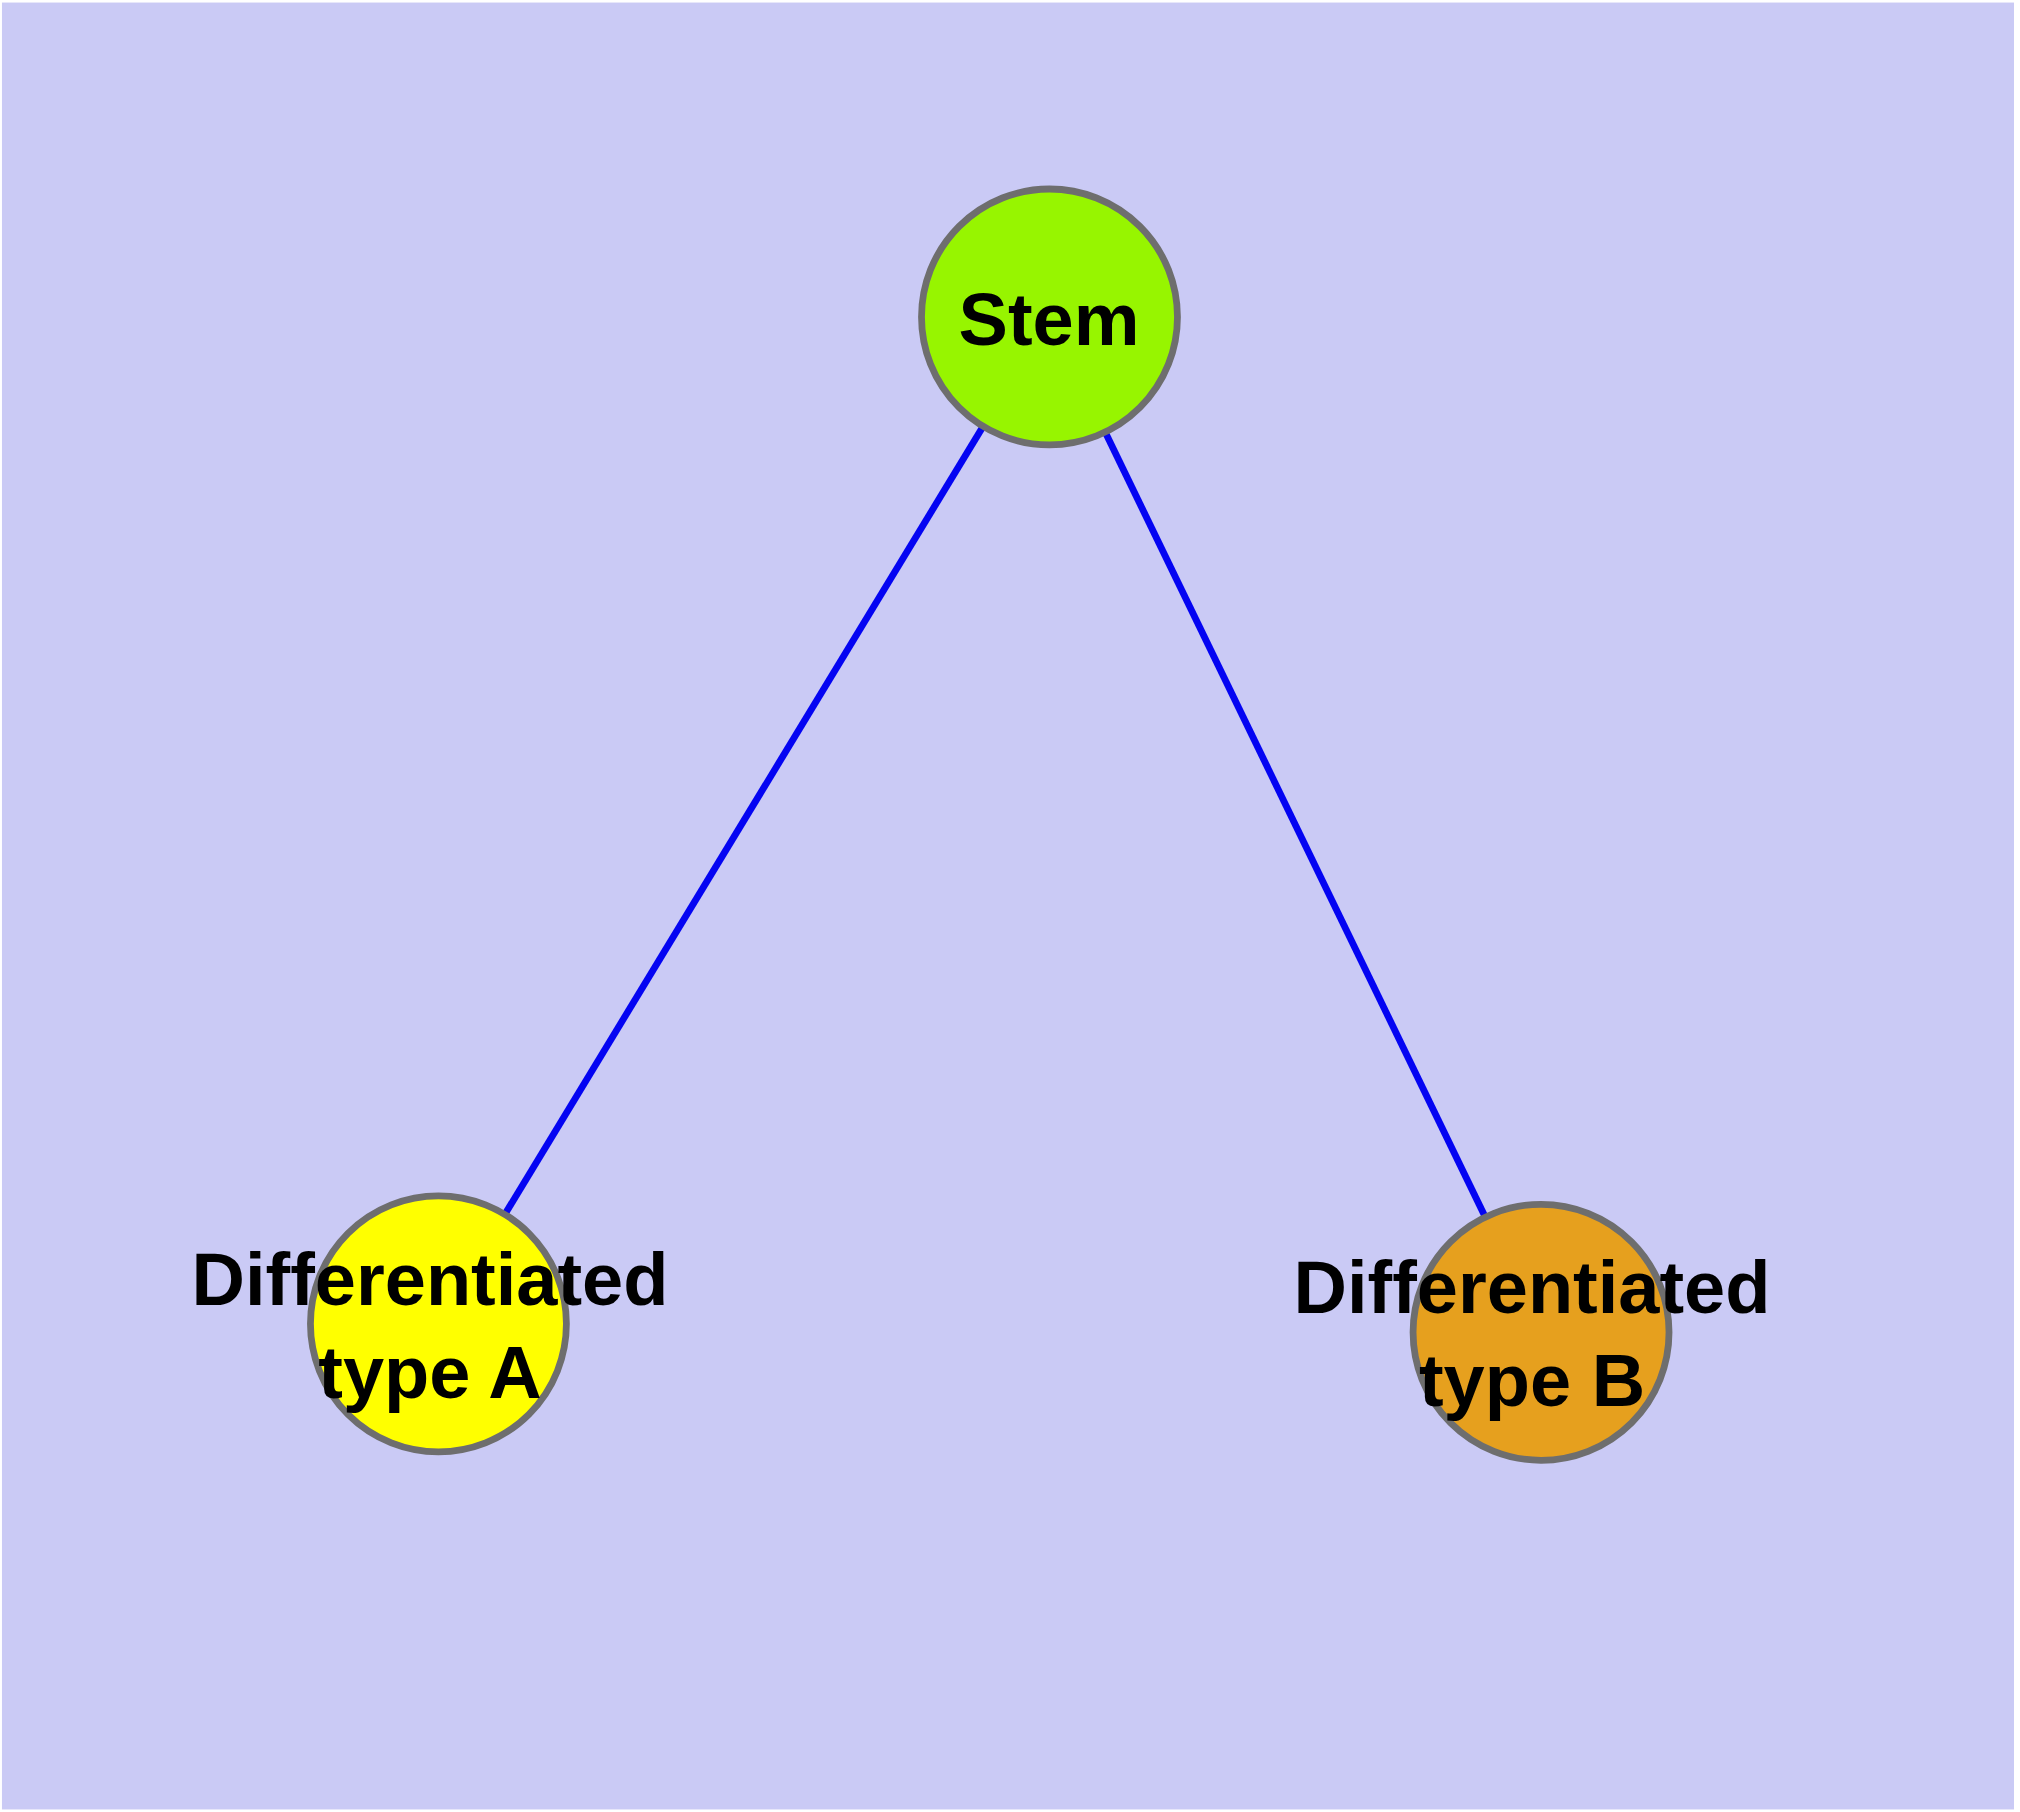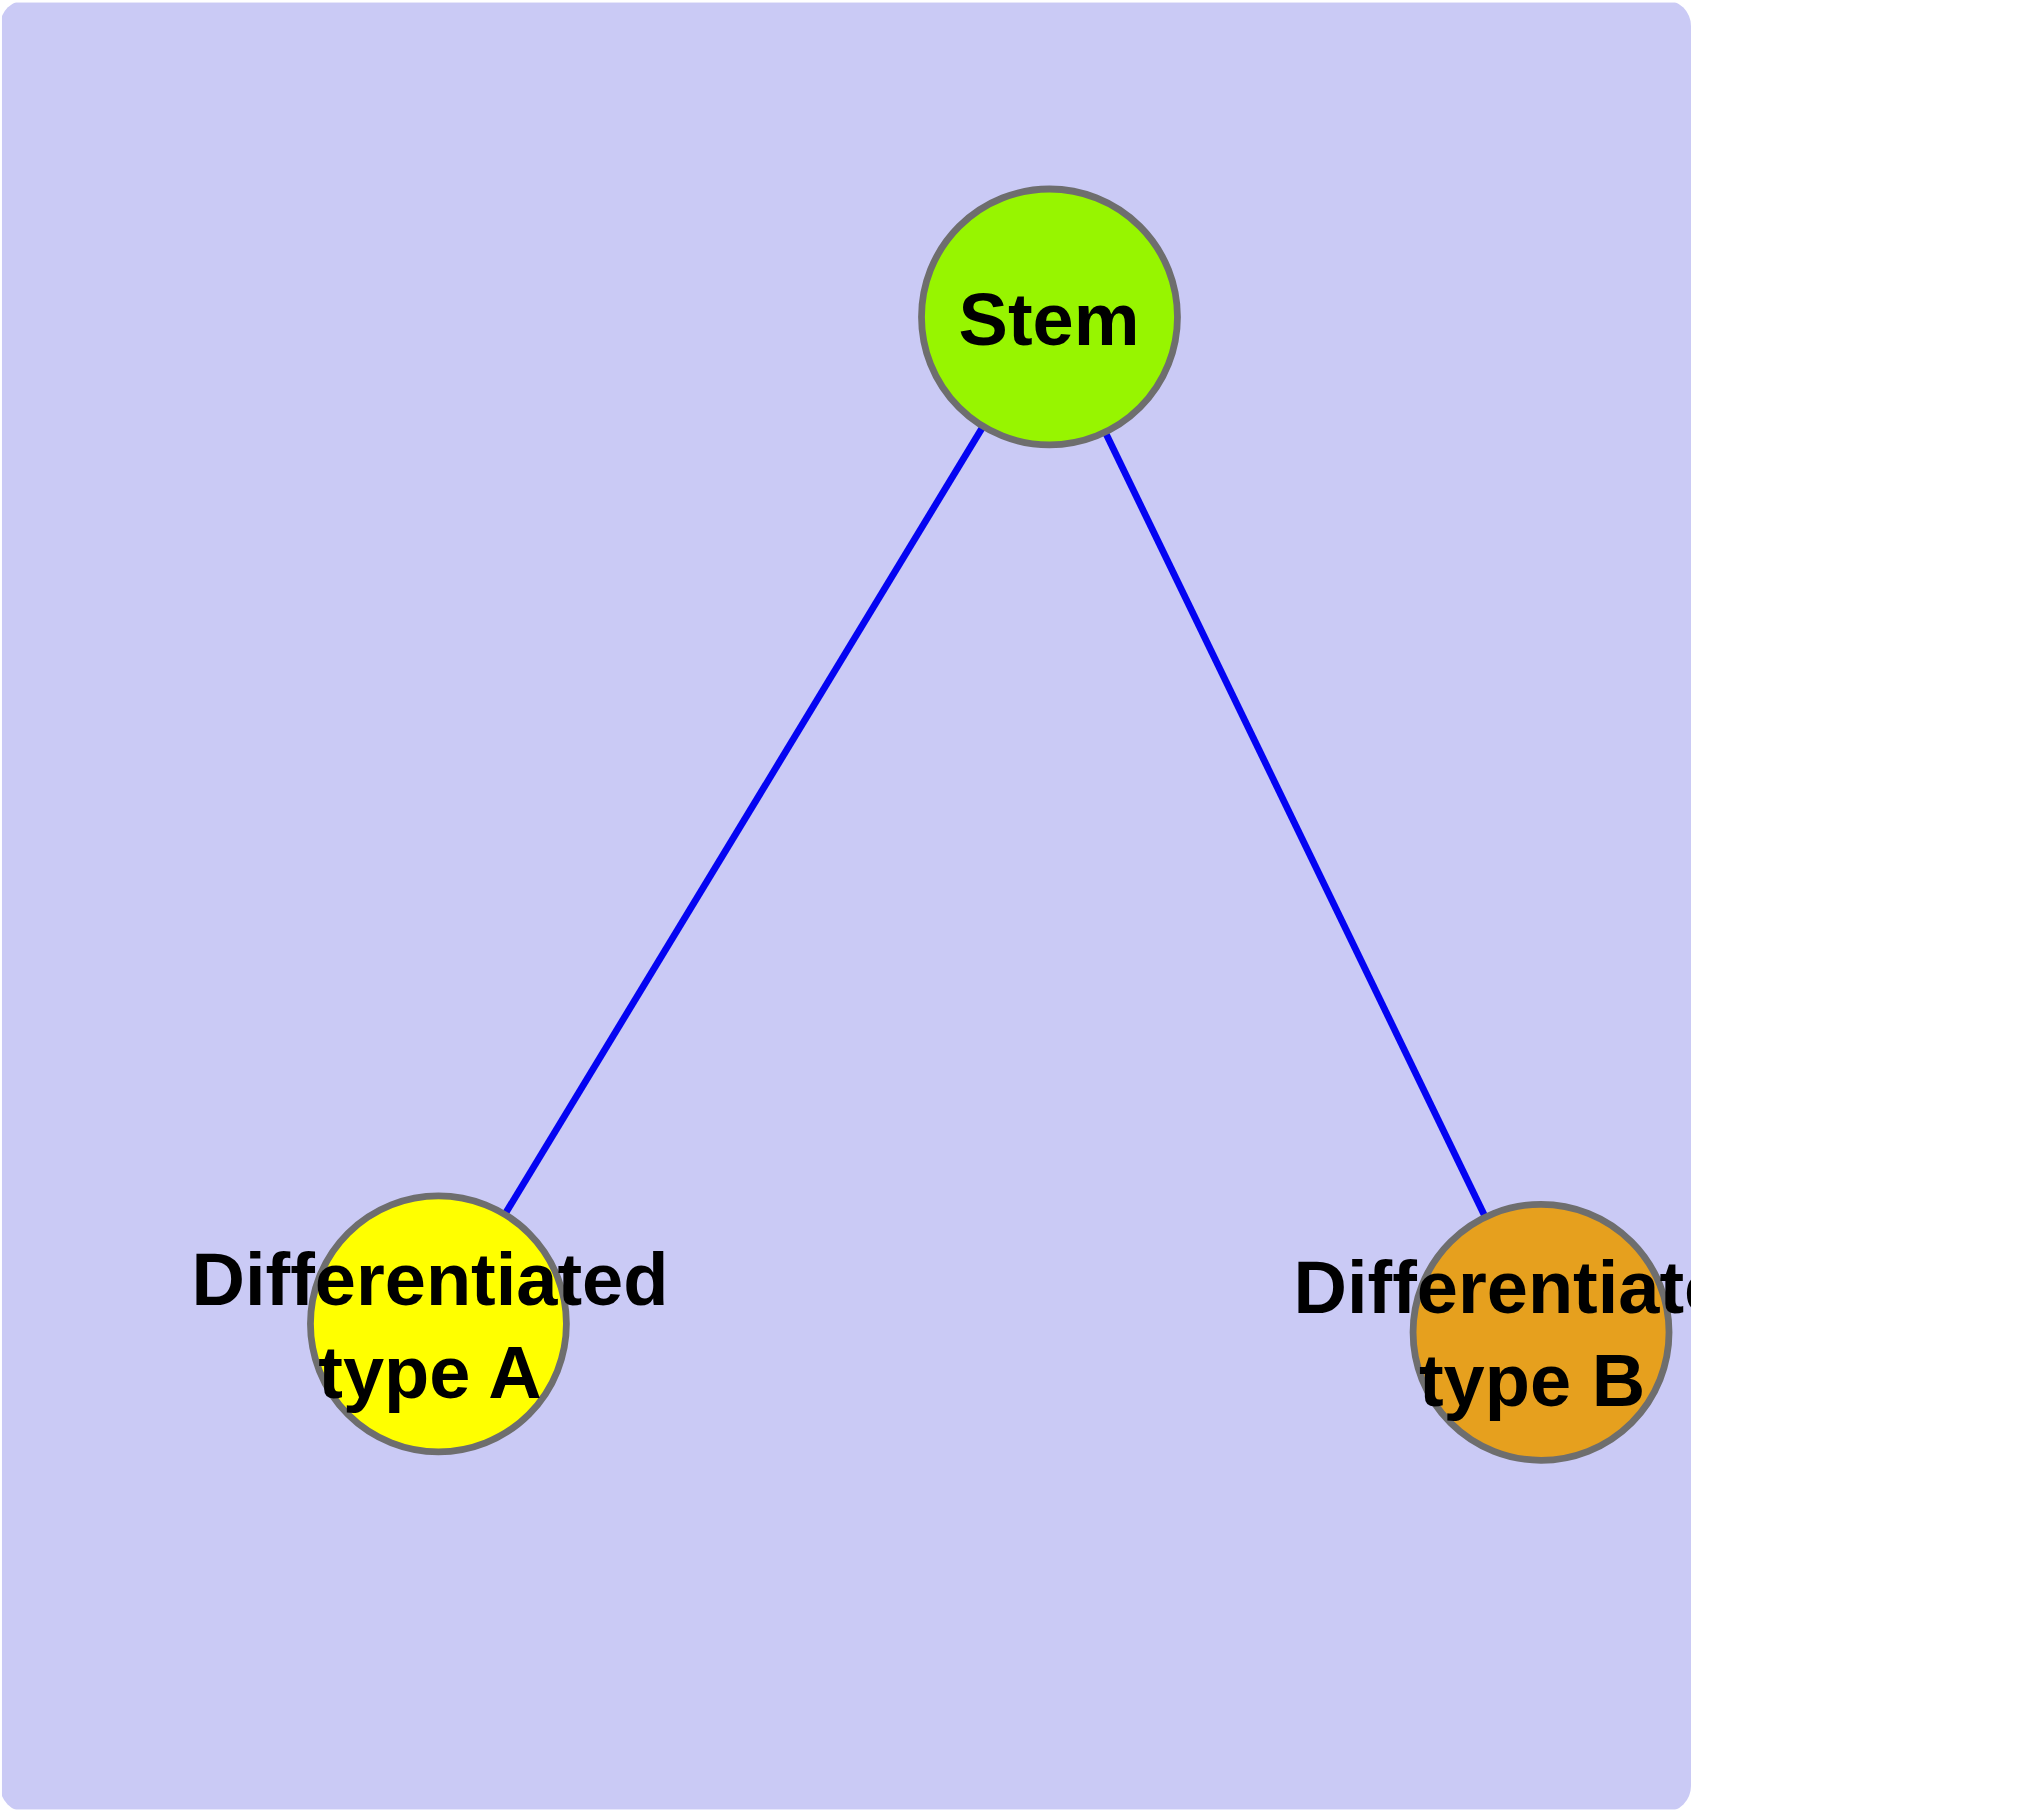--- a/index.html
+++ b/index.html
@@ -5,24 +5,23 @@
   html, body {
     margin: 0;
     padding: 0;
     background: #ffffff;
     width: 2021px;
     height: 1812px;
     font-family: "Liberation Sans", sans-serif;
   }
   .scene {
     position: relative;
-    width: 1691px;
+    width: 2014px;
     height: 1812px;
     overflow: hidden;
-    border-radius: 26px;
   }
   .scene svg {
     position: absolute;
     left: 0;
     top: 0;
     display: block;
   }
   .node-label {
     position: absolute;
     transform: translate(-50%, -50%);

